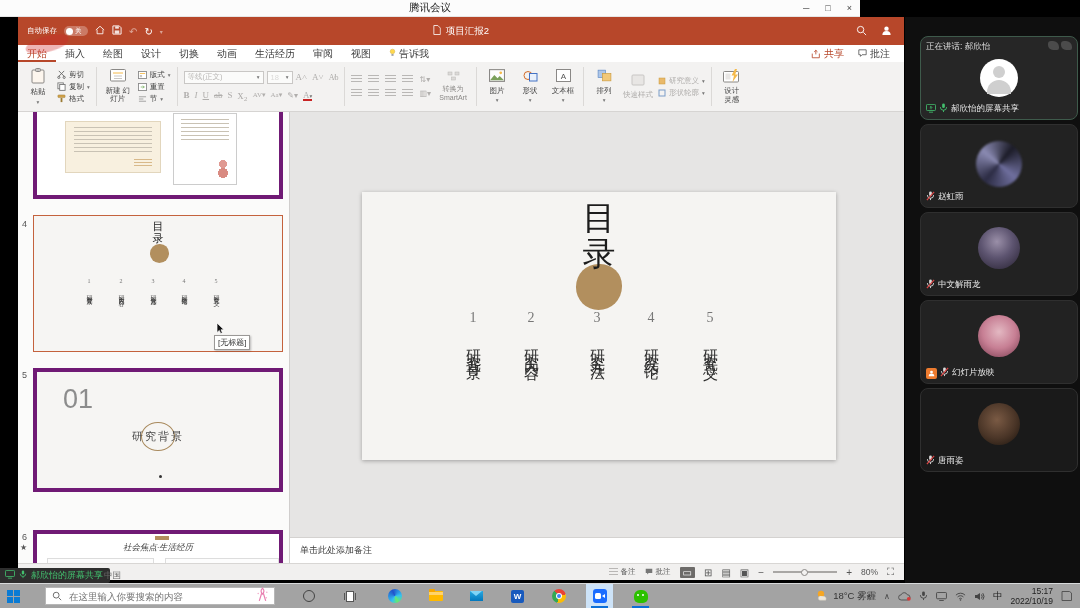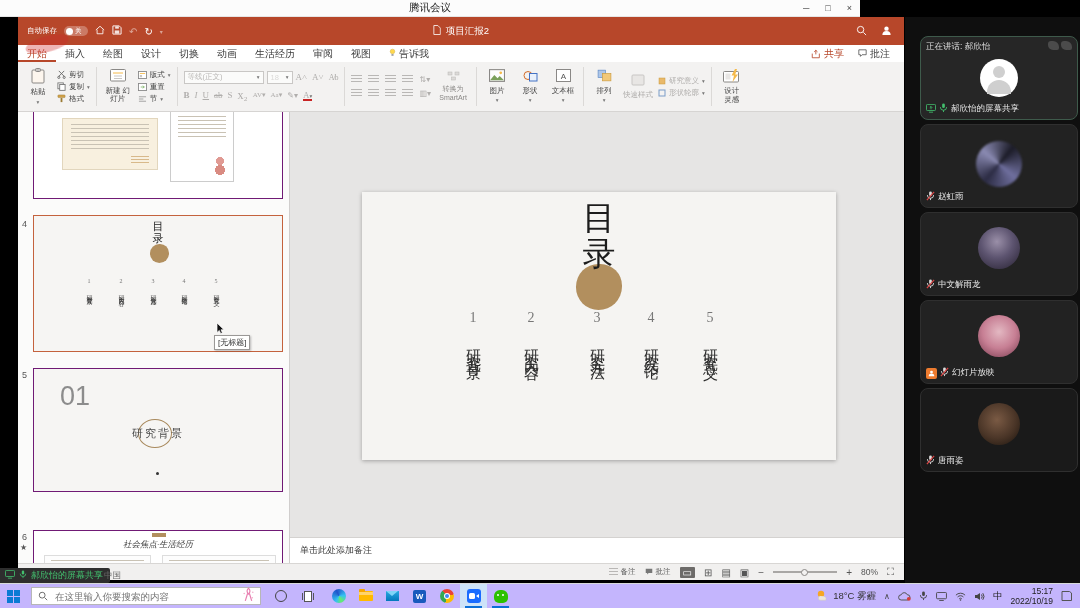--- a/index.html
+++ b/index.html
@@ -40,21 +40,21 @@
   .fbox{width:80px;height:13px;border:1px solid #c9c7c5;background:#fbfbfa;font-size:7.5px;color:#b9b7b5;display:flex;align-items:center;justify-content:space-between;padding:0 3px;box-sizing:border-box;}
   .fsz{width:26px;}
   .glyphrow{display:flex;align-items:center;gap:5px;font-size:9px;color:#b0aeac;font-family:"Liberation Serif",serif;}
   .li{width:11px;height:9px;background:repeating-linear-gradient(to bottom,#b9b7b5 0 1px,transparent 1px 3px);}
   .fcA{position:relative;color:#b0aeac;font-size:9px;font-family:"Liberation Serif",serif;}
   .fcA::after{content:"";position:absolute;left:0;right:0;bottom:-1px;height:2px;background:#c00000;opacity:.85;}
   .minilbl{font-size:7px;color:#8a8886;line-height:1.2;}
   
   .thumbs{position:absolute;left:0;top:95px;width:272px;height:451px;background:#fbfbfa;border-right:1px solid #d0cecd;box-sizing:border-box;overflow:hidden;}
   .tnum{position:absolute;font-size:9px;color:#555;}
-  .tbox{position:absolute;left:15px;width:250px;background:#f7f6f4;border:1px solid #701a75;box-sizing:border-box;}
+  .tbox{position:absolute;left:15px;width:250px;background:#f7f6f4;border:4px solid #701a75;box-sizing:border-box;}
   .canvas{position:absolute;left:272px;top:95px;width:614px;height:425px;background:#e6e5e4;}
   .slide{position:absolute;left:72px;top:80px;width:474px;height:268px;background:#f5f4f2;box-shadow:0 1px 4px rgba(0,0,0,.3);}
   .vtitle{font-family:"Liberation Serif",serif;color:#1c1c1c;text-align:center;}
   .gcircle{position:absolute;border-radius:50% 48% 52% 50%;background:#b28f5e;}
   .colnum{position:absolute;transform:translateX(-50%);font-size:14px;color:#777;font-family:"Liberation Serif",serif;}
   .vtext{position:absolute;transform:translateX(-50%);writing-mode:vertical-rl;text-orientation:upright;font-size:15px;letter-spacing:5px;color:#2b2b2b;font-family:"Liberation Serif",serif;}
   .notes{position:absolute;left:272px;top:520px;width:614px;height:26px;background:#fff;border-top:1px solid #d4d2d0;box-sizing:border-box;font-size:9px;color:#3b3b3b;line-height:25px;padding-left:10px;}
   .pstatus{position:absolute;left:0;top:546px;width:886px;height:17px;background:#f1f0ef;border-top:1px solid #d8d6d4;box-sizing:border-box;display:flex;align-items:center;justify-content:flex-end;gap:9px;padding-right:10px;font-size:8.5px;color:#555;}
   .vico{font-size:10px;color:#555;}
   .vico.actv{background:#6d6b69;color:#fff;padding:0 3px;border-radius:1px;}
@@ -78,21 +78,21 @@
   .av{position:absolute;left:50%;transform:translateX(-50%);border-radius:50%;}
   .sil{top:22px;width:38px;height:38px;background:#fff;}
   .sil::before{content:"";position:absolute;left:13px;top:7px;width:12px;height:12px;border-radius:50%;background:#cfcfcf;}
   .sil::after{content:"";position:absolute;left:7px;top:21px;width:24px;height:14px;border-radius:12px 12px 0 0;background:#cfcfcf;}
   .badge{width:11px;height:11px;border-radius:2px;display:flex;align-items:center;justify-content:center;}
   
   .sharebar{position:absolute;left:0;top:568px;height:15px;background:#2e2e2e;display:flex;align-items:center;gap:4px;padding:0 7px 0 5px;z-index:7;border-radius:0 2px 2px 0;}
   .sharebar span{font-size:9px;color:#43c06e;}
   .region{position:absolute;left:104px;top:570px;font-size:8.5px;color:#6a6a6a;z-index:7;}
   
-  .taskbar{position:absolute;left:0;top:583px;width:1080px;height:25px;background:#c4b5fd;border-top:1px solid #d8dadb;box-sizing:border-box;display:flex;align-items:center;}
+  .taskbar{position:absolute;left:0;top:583px;width:1080px;height:25px;background:#a3a3a3;border-top:1px solid #d8dadb;box-sizing:border-box;display:flex;align-items:center;gap:14px;}
   .tico{width:27px;height:24px;display:flex;align-items:center;justify-content:center;position:relative;flex:none;}
   .tico.open::after{content:"";position:absolute;left:5px;right:5px;bottom:0;height:2px;background:#0b6fd7;}
   .tico.fg{background:#cde3f8;}
   .sbox{width:230px;height:18px;background:#fff;border:1px solid #b7b7b7;display:flex;align-items:center;gap:5px;padding:0 6px;box-sizing:border-box;margin-left:4px;flex:none;}
   .sbox input{border:none;outline:none;background:transparent;font-size:9.5px;color:#555;flex:1;font-family:"Liberation Sans",sans-serif;}
   .tray{margin-left:auto;display:flex;align-items:center;gap:8px;padding-right:8px;}
   .wx{display:flex;align-items:center;gap:4px;font-size:9.5px;color:#333;}
   .timeblk{font-size:8.5px;color:#222;text-align:right;line-height:1.2;}
   .ime{font-size:9.5px;color:#222;}
   .caret{font-size:8px;color:#444;}

